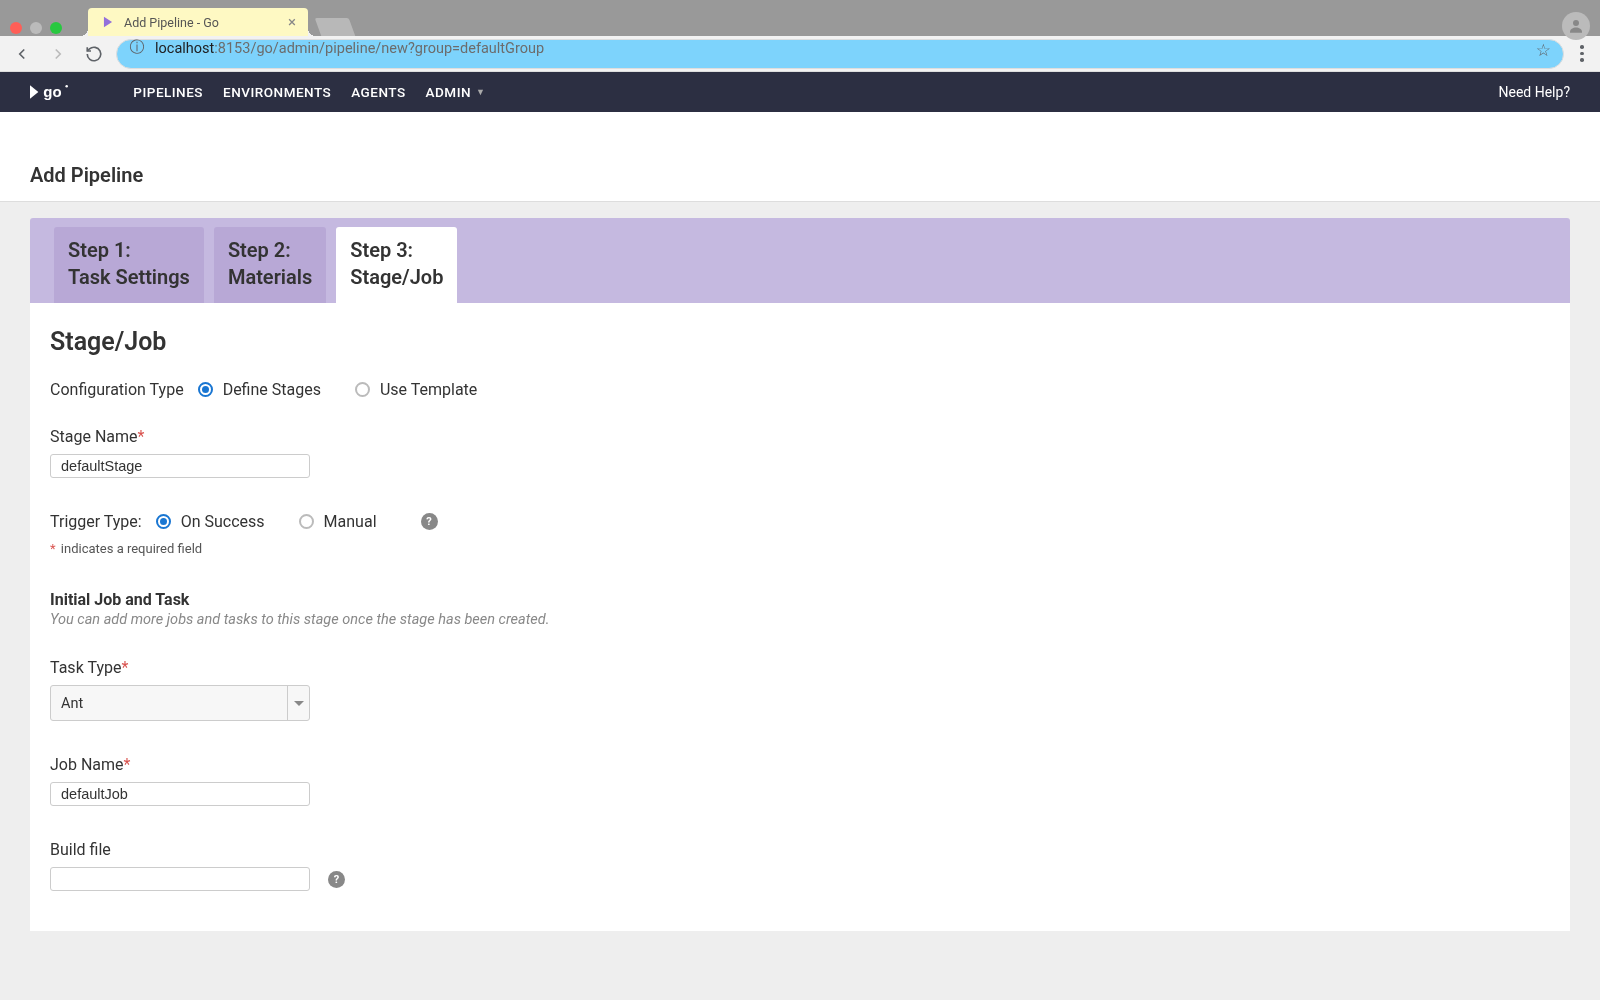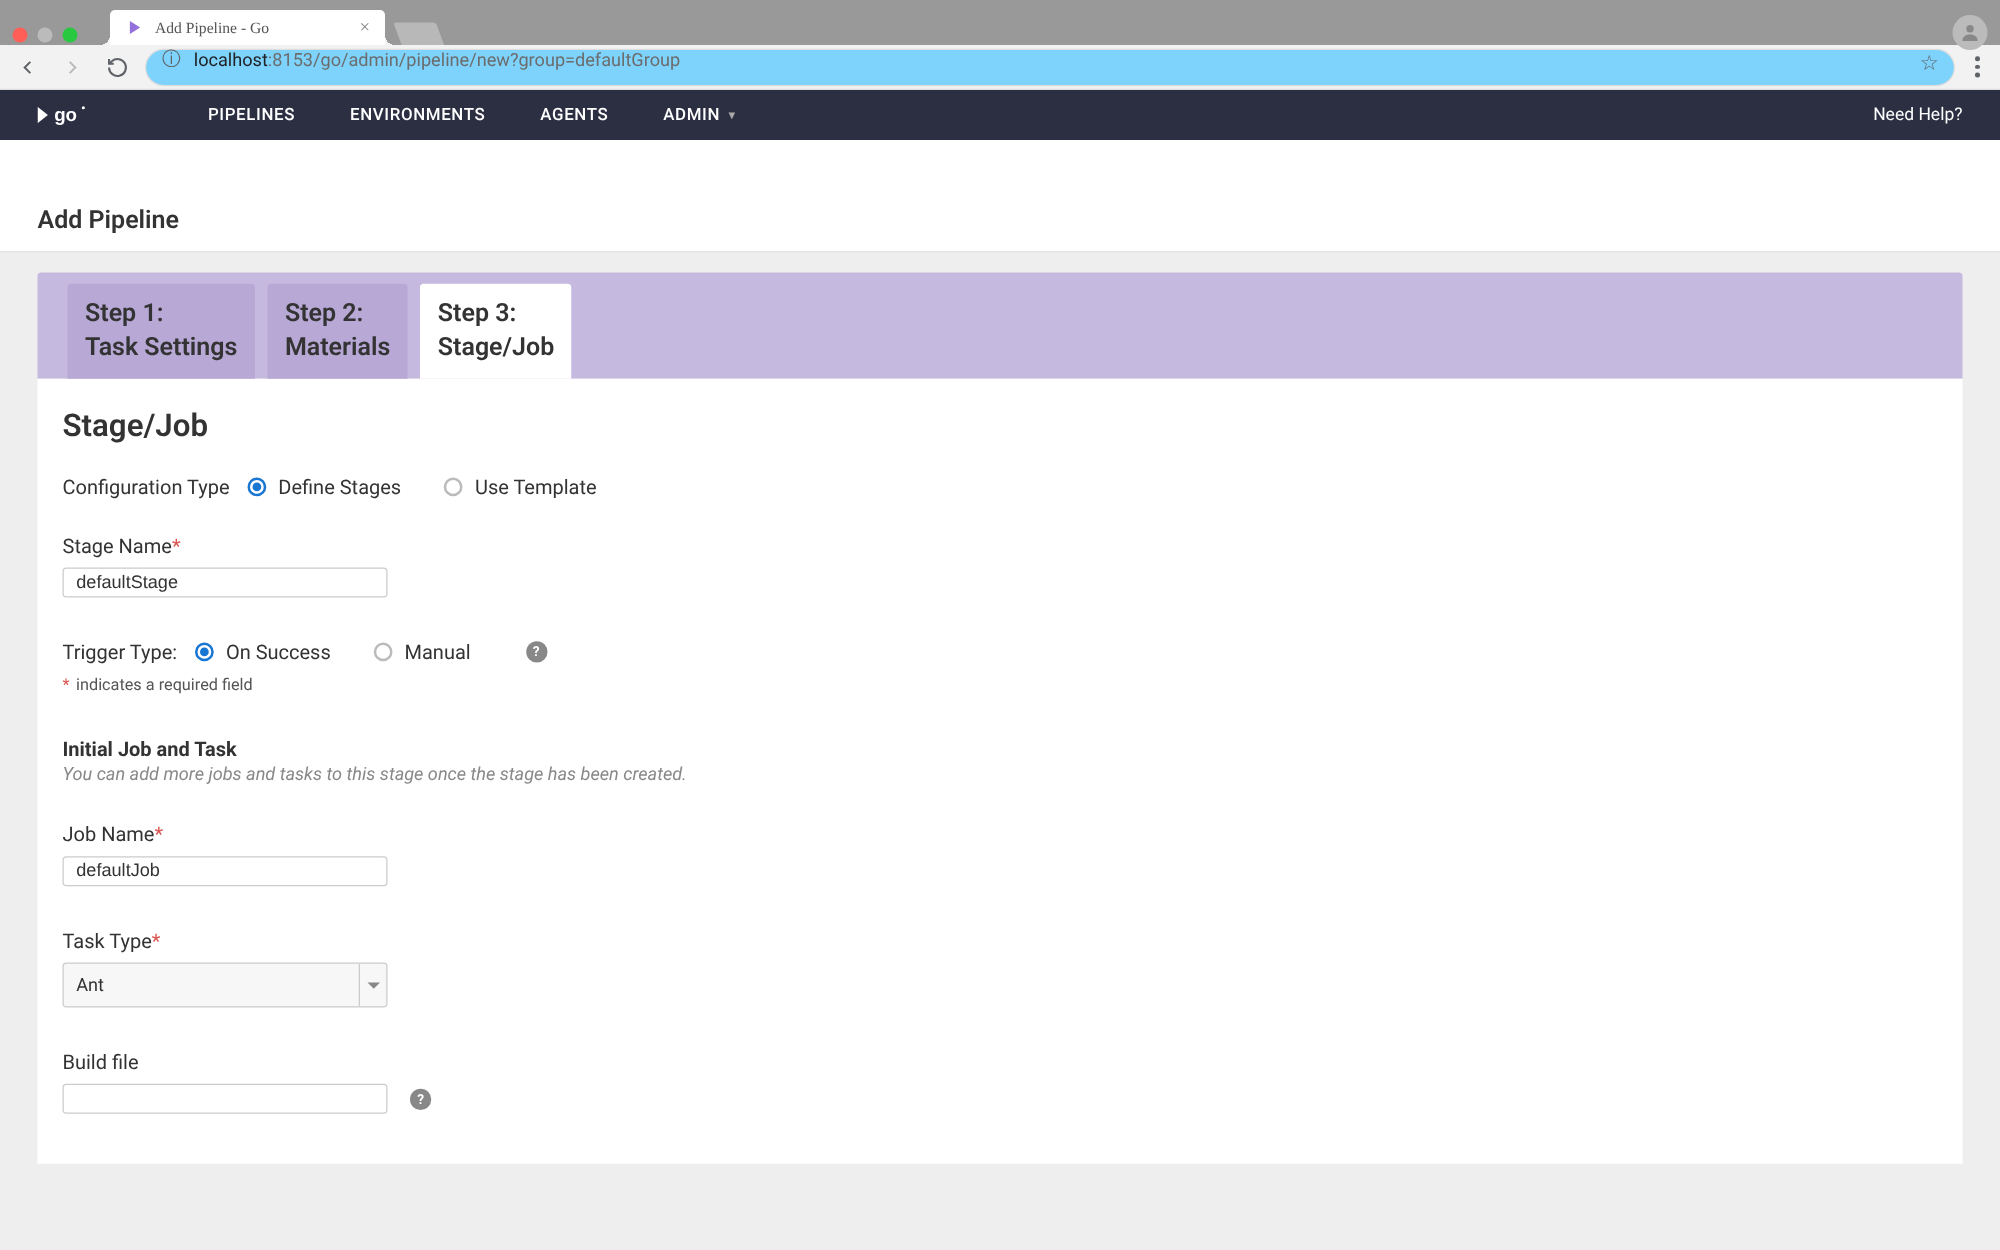--- a/index.html
+++ b/index.html
@@ -6,21 +6,21 @@
     body { font-family: -apple-system, BlinkMacSystemFont, "Segoe UI", Roboto, sans-serif; background: #eeeeee; color: #333; width: 1600px; height: 1000px; overflow: hidden; }
     
     .browser-chrome { background: #999999; height: 8px; position: relative; }
     .window-controls { position: absolute; left: 10px; top: 14px; display: flex; gap: 8px; z-index: 10; }
     .window-dot { width: 12px; height: 12px; border-radius: 50%; }
     .dot-red { background: #ff5f57; }
     .dot-yellow { background: #bbbbbb; }
     .dot-green { background: #28c840; }
     
     .tab-bar { background: #999999; height: 28px; display: flex; align-items: flex-end; padding-left: 88px; position: relative; }
-    .browser-tab { background: #ffffff; height: 28px; display: flex; align-items: center; padding: 0 12px 0 12px; border-radius: 4px 4px 0 0; position: relative; min-width: 220px; font-family: Liberation Serif, serif; }
+    .browser-tab { background: #fef9c3; height: 28px; display: flex; align-items: center; padding: 0 12px 0 12px; border-radius: 4px 4px 0 0; position: relative; min-width: 220px; }
     .browser-tab::before { content: ""; position: absolute; left: -8px; bottom: 0; width: 8px; height: 8px; background: radial-gradient(circle at top left, transparent 8px, #f2f2f2 8px); }
     .browser-tab::after { content: ""; position: absolute; right: -8px; bottom: 0; width: 8px; height: 8px; background: radial-gradient(circle at top right, transparent 8px, #f2f2f2 8px); }
     .tab-favicon { width: 16px; height: 16px; margin-right: 8px; display: flex; align-items: center; justify-content: center; }
     .tab-favicon svg { width: 14px; height: 14px; }
     .tab-title { font-size: 12.5px; color: #555; flex: 1; }
     .tab-close { color: #888; font-size: 15px; margin-left: 8px; cursor: pointer; }
     .new-tab-stub { width: 34px; height: 18px; background: #b8b8b8; margin-left: 10px; border-radius: 2px 2px 0 0; transform: skewX(20deg); }
     
     .url-bar-row { background: #f2f2f2; height: 36px; display: flex; align-items: center; padding: 0 8px; gap: 8px; border-bottom: 1px solid #ddd; }
     .nav-btn { width: 28px; height: 28px; display: flex; align-items: center; justify-content: center; color: #5f6368; border-radius: 50%; cursor: pointer; }
@@ -33,21 +33,21 @@
     .url-path { color: #6c6c6c; }
     .star-icon { margin-left: auto; color: #5f6368; font-size: 17px; }
     .account-icon { width: 28px; height: 28px; border-radius: 50%; background: #bbb; margin-left: 4px; display: flex; align-items: center; justify-content: center; }
     .account-icon svg { width: 18px; height: 18px; fill: #888; }
     .dots-icon { width: 20px; display: flex; flex-direction: column; align-items: center; gap: 3px; padding: 6px 0; cursor: pointer; }
     .dots-icon span { width: 3.5px; height: 3.5px; background: #5f6368; border-radius: 50%; }
     
     .app-topnav { background: #2c2f42; height: 40px; display: flex; align-items: center; padding: 4px 30px; color: #fff; }
     .go-logo { display: flex; align-items: center; margin-right: 50px; }
     .go-logo svg { height: 20px; }
-    .nav-items { display: flex; gap: 44px; margin-left: 33px; }
+    .nav-items { display: flex; gap: 20px; }
     .nav-item { font-size: 13.5px; letter-spacing: 0.5px; font-weight: 500; cursor: pointer; display: flex; align-items: center; gap: 5px; }
     .nav-item .caret { font-size: 9px; color: #aaa; }
     .help-link { margin-left: auto; font-size: 14px; cursor: pointer; }
     
     .page-header { background: #fff; padding: 14px 30px; border-bottom: 1px solid #ddd; }
     .page-title { font-size: 20px; font-weight: 600; margin-top: 37px; }
     
     .content-wrap { padding: 16px 30px 0 30px; }
     .tabs-container { background: #c5b9e0; border-radius: 3px 3px 0 0; padding-left: 24px; padding-top: 9px; display: flex; gap: 10px; }
     .step-tab { background: #b8a8d6; padding: 10px 14px 12px 14px; font-size: 20px; font-weight: 600; line-height: 1.35; border-radius: 3px 3px 0 0; cursor: pointer; min-width: 100px; }
@@ -219,40 +219,40 @@
       </div>
       <span class="help-q">?</span>
     </div>
 
     <div class="required-note">
       <span class="req">*</span> <span>indicates a required field</span>
     </div>
 
     <div class="subsection-title">Initial Job and Task</div>
     <div class="subsection-desc">You can add more jobs and tasks to this stage once the stage has been created.</div>
-
-    <div class="form-field">
-      <label class="field-label">
-        <span>Job Name</span><span class="req">*</span>
-      </label>
-      <input class="text-input" type="text" value="defaultJob" style="">
-    </div>
 
     <div class="form-field">
       <label class="field-label">
         <span>Task Type</span><span class="req">*</span>
       </label>
       <div class="select-input">
         <span>Ant</span>
         <div class="select-caret-box">
             <span class="select-caret"></span>
           </div>
       </div>
     </div>
 
+    <div class="form-field">
+      <label class="field-label">
+        <span>Job Name</span><span class="req">*</span>
+      </label>
+      <input class="text-input" type="text" value="defaultJob" style="">
+    </div>
+
     <div class="form-field" style="margin-bottom:0;">
       <label class="field-label">Build file</label>
       <div class="input-with-help">
         <input class="text-input" type="text" value="" style="">
         <span class="help-q">?</span>
       </div>
     </div>
   </div>
 </div>
 

